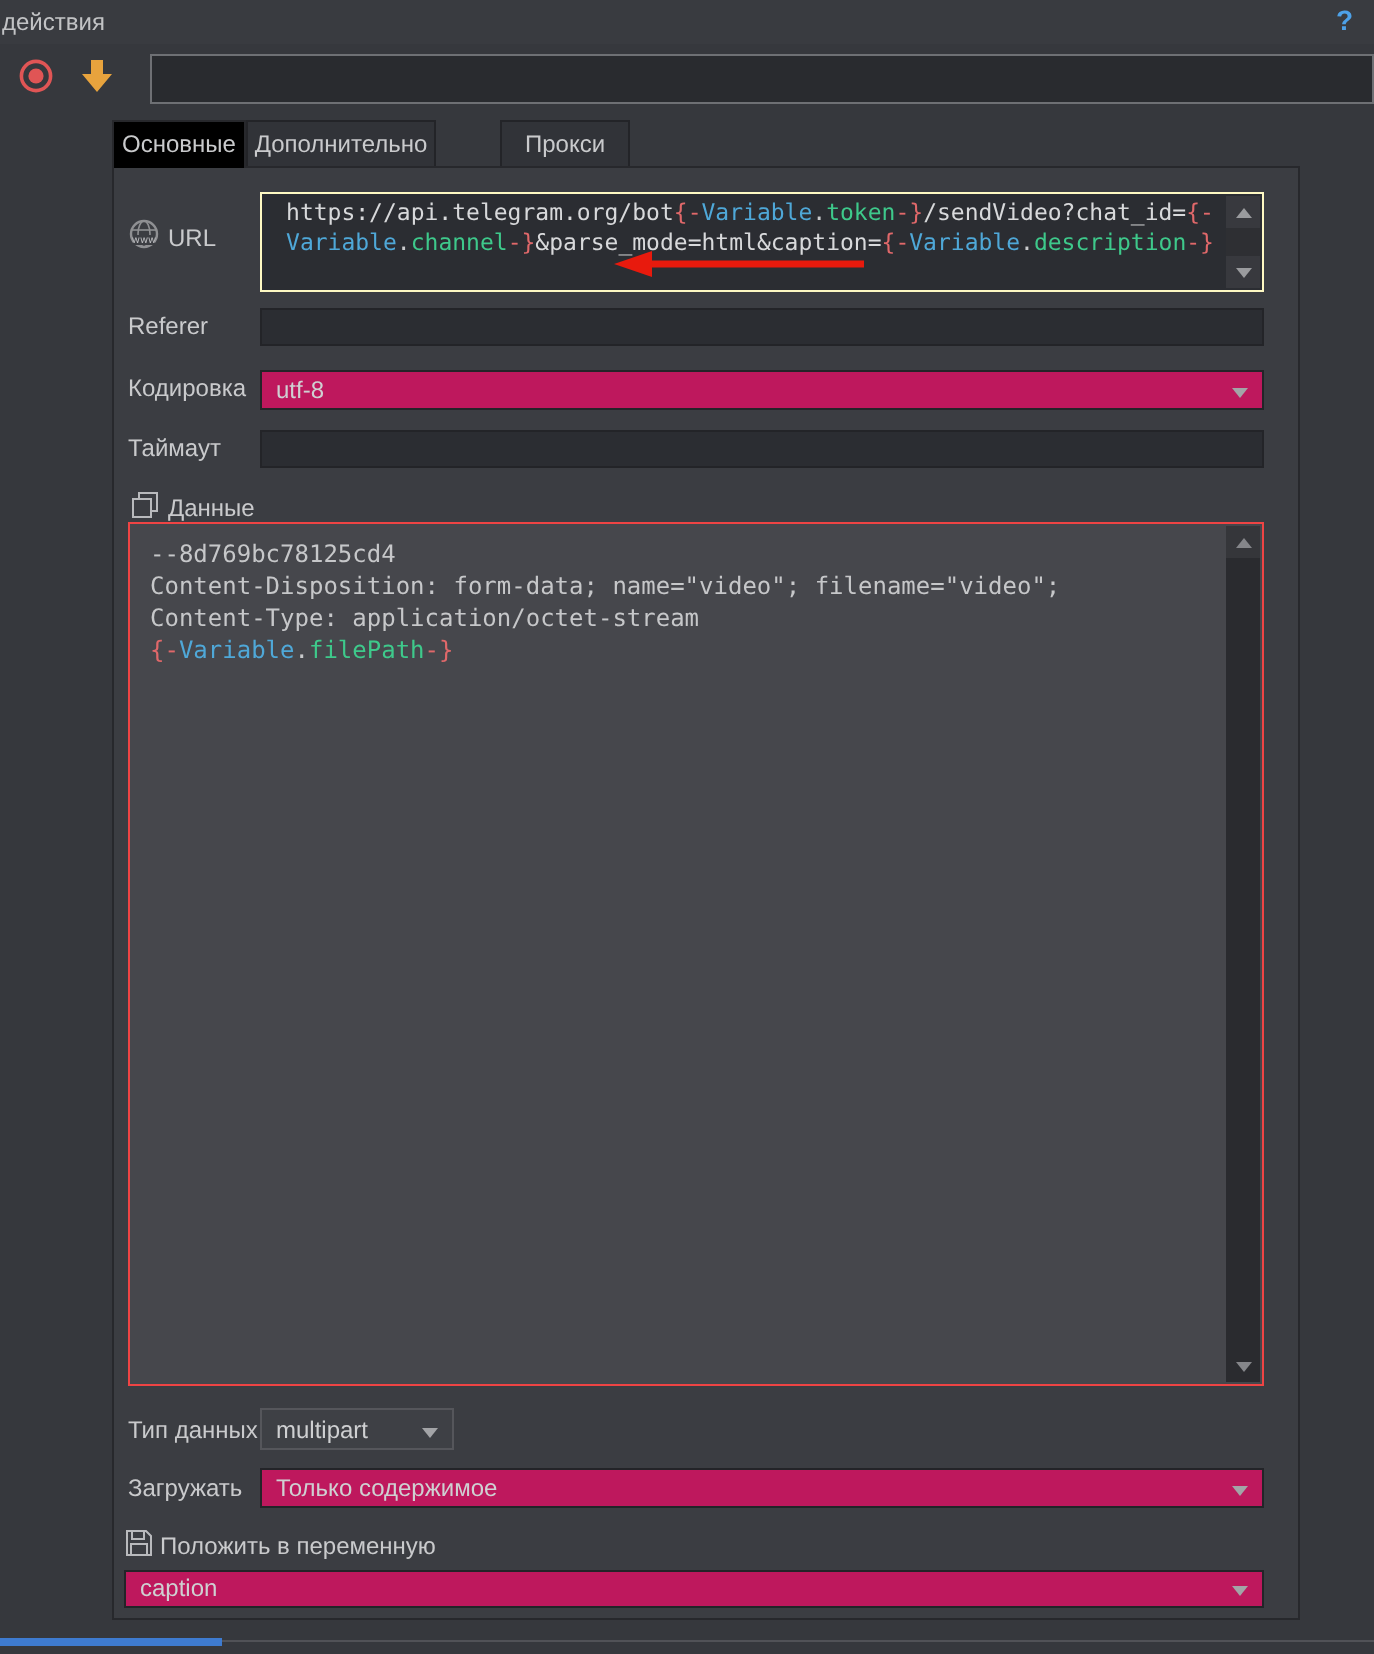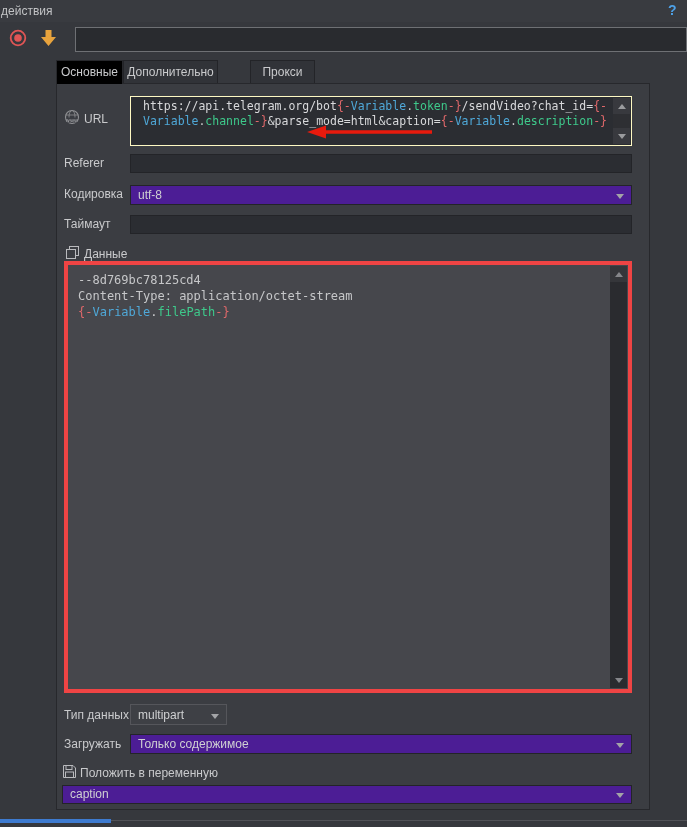--- a/index.html
+++ b/index.html
@@ -63,31 +63,31 @@
   .tri-up { width:0; height:0; border-left:4px solid transparent;
             border-right:4px solid transparent; border-bottom:5px solid #9a9b9e; }
   .tri-down { width:0; height:0; border-left:4px solid transparent;
               border-right:4px solid transparent; border-top:5px solid #9a9b9e; }
   .tri-sel { width:0; height:0; border-left:4px solid transparent;
              border-right:4px solid transparent; border-top:5px solid #a3a4a7; }
 
   
   .tinput { background:#2b2d32; border:1px solid #232428; }
   .referer-input { left:130px; top:154px; width:502px; height:19px; }
-  .dropdown { background:#4c1d95; border:1px solid #232428; cursor:pointer; }
+  .dropdown { background:#be185d; border:1px solid #232428; cursor:pointer; }
   .dd-value { position:absolute; left:7px; top:2px; color:#cfd0d2; font-size:12px; white-space:nowrap; }
   .dd-arrow { position:absolute; right:7px; top:8px; }
   .encoding-select { left:130px; top:185px; width:502px; height:20px; }
   .timeout-input { left:130px; top:215px; width:502px; height:19px; }
   .timeout-val { position:absolute; left:7px; top:2px;
                  font-family:"DejaVu Sans Mono", monospace; font-size:12px; color:#cf6bc8;margin-top:48px; }
 
   
   .data-box { left:64px; top:261px; width:568px; height:432px;
-              background:#46474c; border:4px solid #ef4444; }
+              background:#46474c; border:1px solid #ef4444; }
   .data-content { position:absolute; left:0; top:0; right:18px; bottom:0;
                   padding:7px 0 0 10px; overflow:hidden;
                   font-family:"DejaVu Sans Mono", monospace; font-size:12px; }
   .data-content .cline { line-height:16px; }
   .data-content .tk-p { color:#c6c7c9; }
   .data-scroll { position:absolute; top:1px; right:1px; bottom:1px; width:17px; background:#2a2b2f; }
 
   .datatype-select { left:130px; top:704px; width:97px; height:21px;
                      background:#3e4045; border:1px solid #55565b; }
   .load-select { left:130px; top:734px; width:502px; height:20px; }
@@ -177,20 +177,21 @@
 <div class="abs" style="left:66px; top:246px; width:13px; height:13px; z-index:2;">
   <svg width="13" height="13" viewBox="0 0 13 13">
     <rect x="3.5" y="0.5" width="9" height="9" fill="none" stroke="#b9babd" stroke-width="1"></rect>
     <rect x="0.5" y="3.5" width="9" height="9" fill="#3b3d42" stroke="#b9babd" stroke-width="1"></rect>
   </svg>
 </div>
 <div class="abs flabel" style="left:84px; top:247px; z-index:2;">Данные</div>
 <div class="abs data-box" style="z-index:2;">
   <div class="data-content">
       <div class="cline"><span class="tk-p">--8d769bc78125cd4</span></div>
+      <div class="cline"><span class="tk-p">Content-Disposition: form-data; name="video"; filename="video";</span></div>
       <div class="cline"><span class="tk-p">Content-Type: application/octet-stream</span></div>
       <div class="cline"><span class="tk-b">{-</span><span class="tk-v">Variable</span><span class="tk-d">.</span><span class="tk-g">filePath</span><span class="tk-b">-}</span></div>
     </div>
   <div class="data-scroll">
     <div class="sbtn sbtn-up" style="background:#35363a;">
         <div class="tri-up" style="border-bottom-color:#85868a;"></div>
       </div>
     <div class="sbtn sbtn-down" style="background:transparent;">
         <div class="tri-down" style="border-top-color:#85868a;"></div>
       </div>

